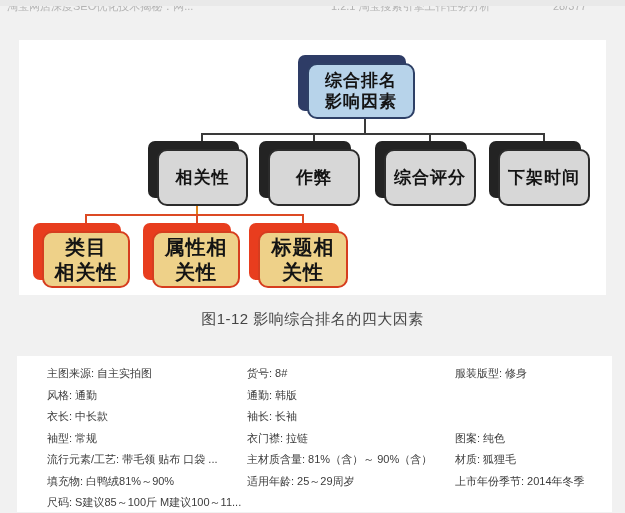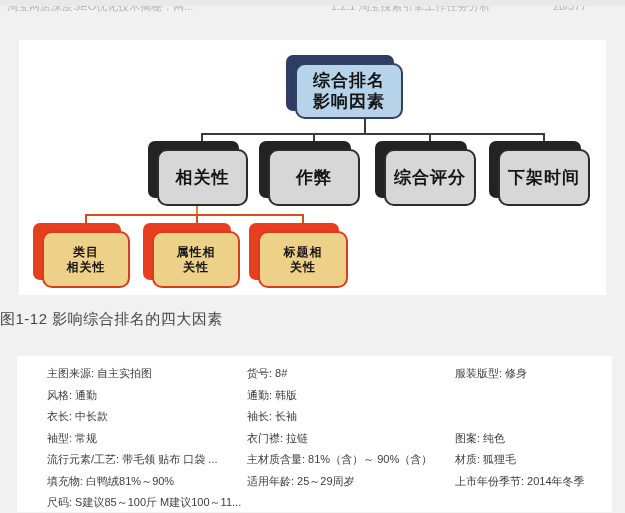--- a/index.html
+++ b/index.html
@@ -23,30 +23,30 @@
   .node .face {
     position:absolute; inset:0; border-radius:10px;
     background:var(--fill); border:2px solid var(--bd);
     display:flex; align-items:center; justify-content:center;
     text-align:center; white-space:pre-line;
     font-size:17px; font-weight:600; color:#141414; line-height:1.25; letter-spacing:1px;
   }
   .node-blue { --sh:var(--c-root-sh); --fill:var(--c-root-fill); --bd:#2e4066; }
   .node-gray { --sh:var(--c-l2-sh);   --fill:var(--c-l2-fill);   --bd:#2b2b2b; }
   .node-red  { --sh:var(--c-l3-sh);   --fill:var(--c-l3-fill);   --bd:#d63d1f; }
-  .node-red .face { font-size:12px; }
+  .node-red .face { font-size:20px; }
   .conn { position:absolute; }
   .conn-dark   { background:var(--c-conn-dark); }
   .conn-red    { background:var(--c-conn-red); }
   .conn-orange { background:var(--c-conn-orange); }
 
   
   .figure-caption {
     position:absolute; left:0; top:304px; width:625px; height:20px;
-    text-align:left; font-size:15px; color:#454545; letter-spacing:0.5px;
+    text-align:center; font-size:15px; color:#454545; letter-spacing:0.5px;
   }
 
   
   .attr-panel { position:absolute; left:17px; top:350px; width:595px; height:156px; background:#ffffff; padding:7px 0 0 30px; }
   .attr-row { display:grid; grid-template-columns:200px 208px 161px; height:21.5px; align-items:center; }
   .attr-cell { font-size:11px; color:#3c3c3c; white-space:nowrap; overflow:hidden; }
 </style>
 </head>
 <body>
 
@@ -68,21 +68,21 @@
     <div class="conn conn-dark" style="left:294px; top:95px; width:2px; height:8px;"></div>
     <div class="conn conn-dark" style="left:410px; top:95px; width:2px; height:8px;"></div>
     <div class="conn conn-dark" style="left:524px; top:95px; width:2px; height:8px;"></div>
 
     <div class="conn conn-orange" style="left:177px; top:166px; width:2px; height:10px;"></div>
     <div class="conn conn-red" style="left:66px; top:174px; width:219px; height:2px;"></div>
     <div class="conn conn-red" style="left:66px; top:176px; width:2px; height:9px;"></div>
     <div class="conn conn-red" style="left:177px; top:176px; width:2px; height:9px;"></div>
     <div class="conn conn-red" style="left:283px; top:176px; width:2px; height:9px;"></div>
 
-    <div class="node node-blue" style="left:276px; top:23px; width:108px; height:56px;">
+    <div class="node node-blue" style="left:288px; top:23px; width:108px; height:56px;">
       <div class="shadow"></div>
       <div class="face">综合排名
 影响因素</div>
     </div>
 
     <div class="node node-gray" style="left:138px; top:109px; width:91px; height:57px;">
       <div class="shadow"></div>
       <div class="face">相关性</div>
     </div>
     <div class="node node-gray" style="left:249px; top:109px; width:92px; height:57px;">

